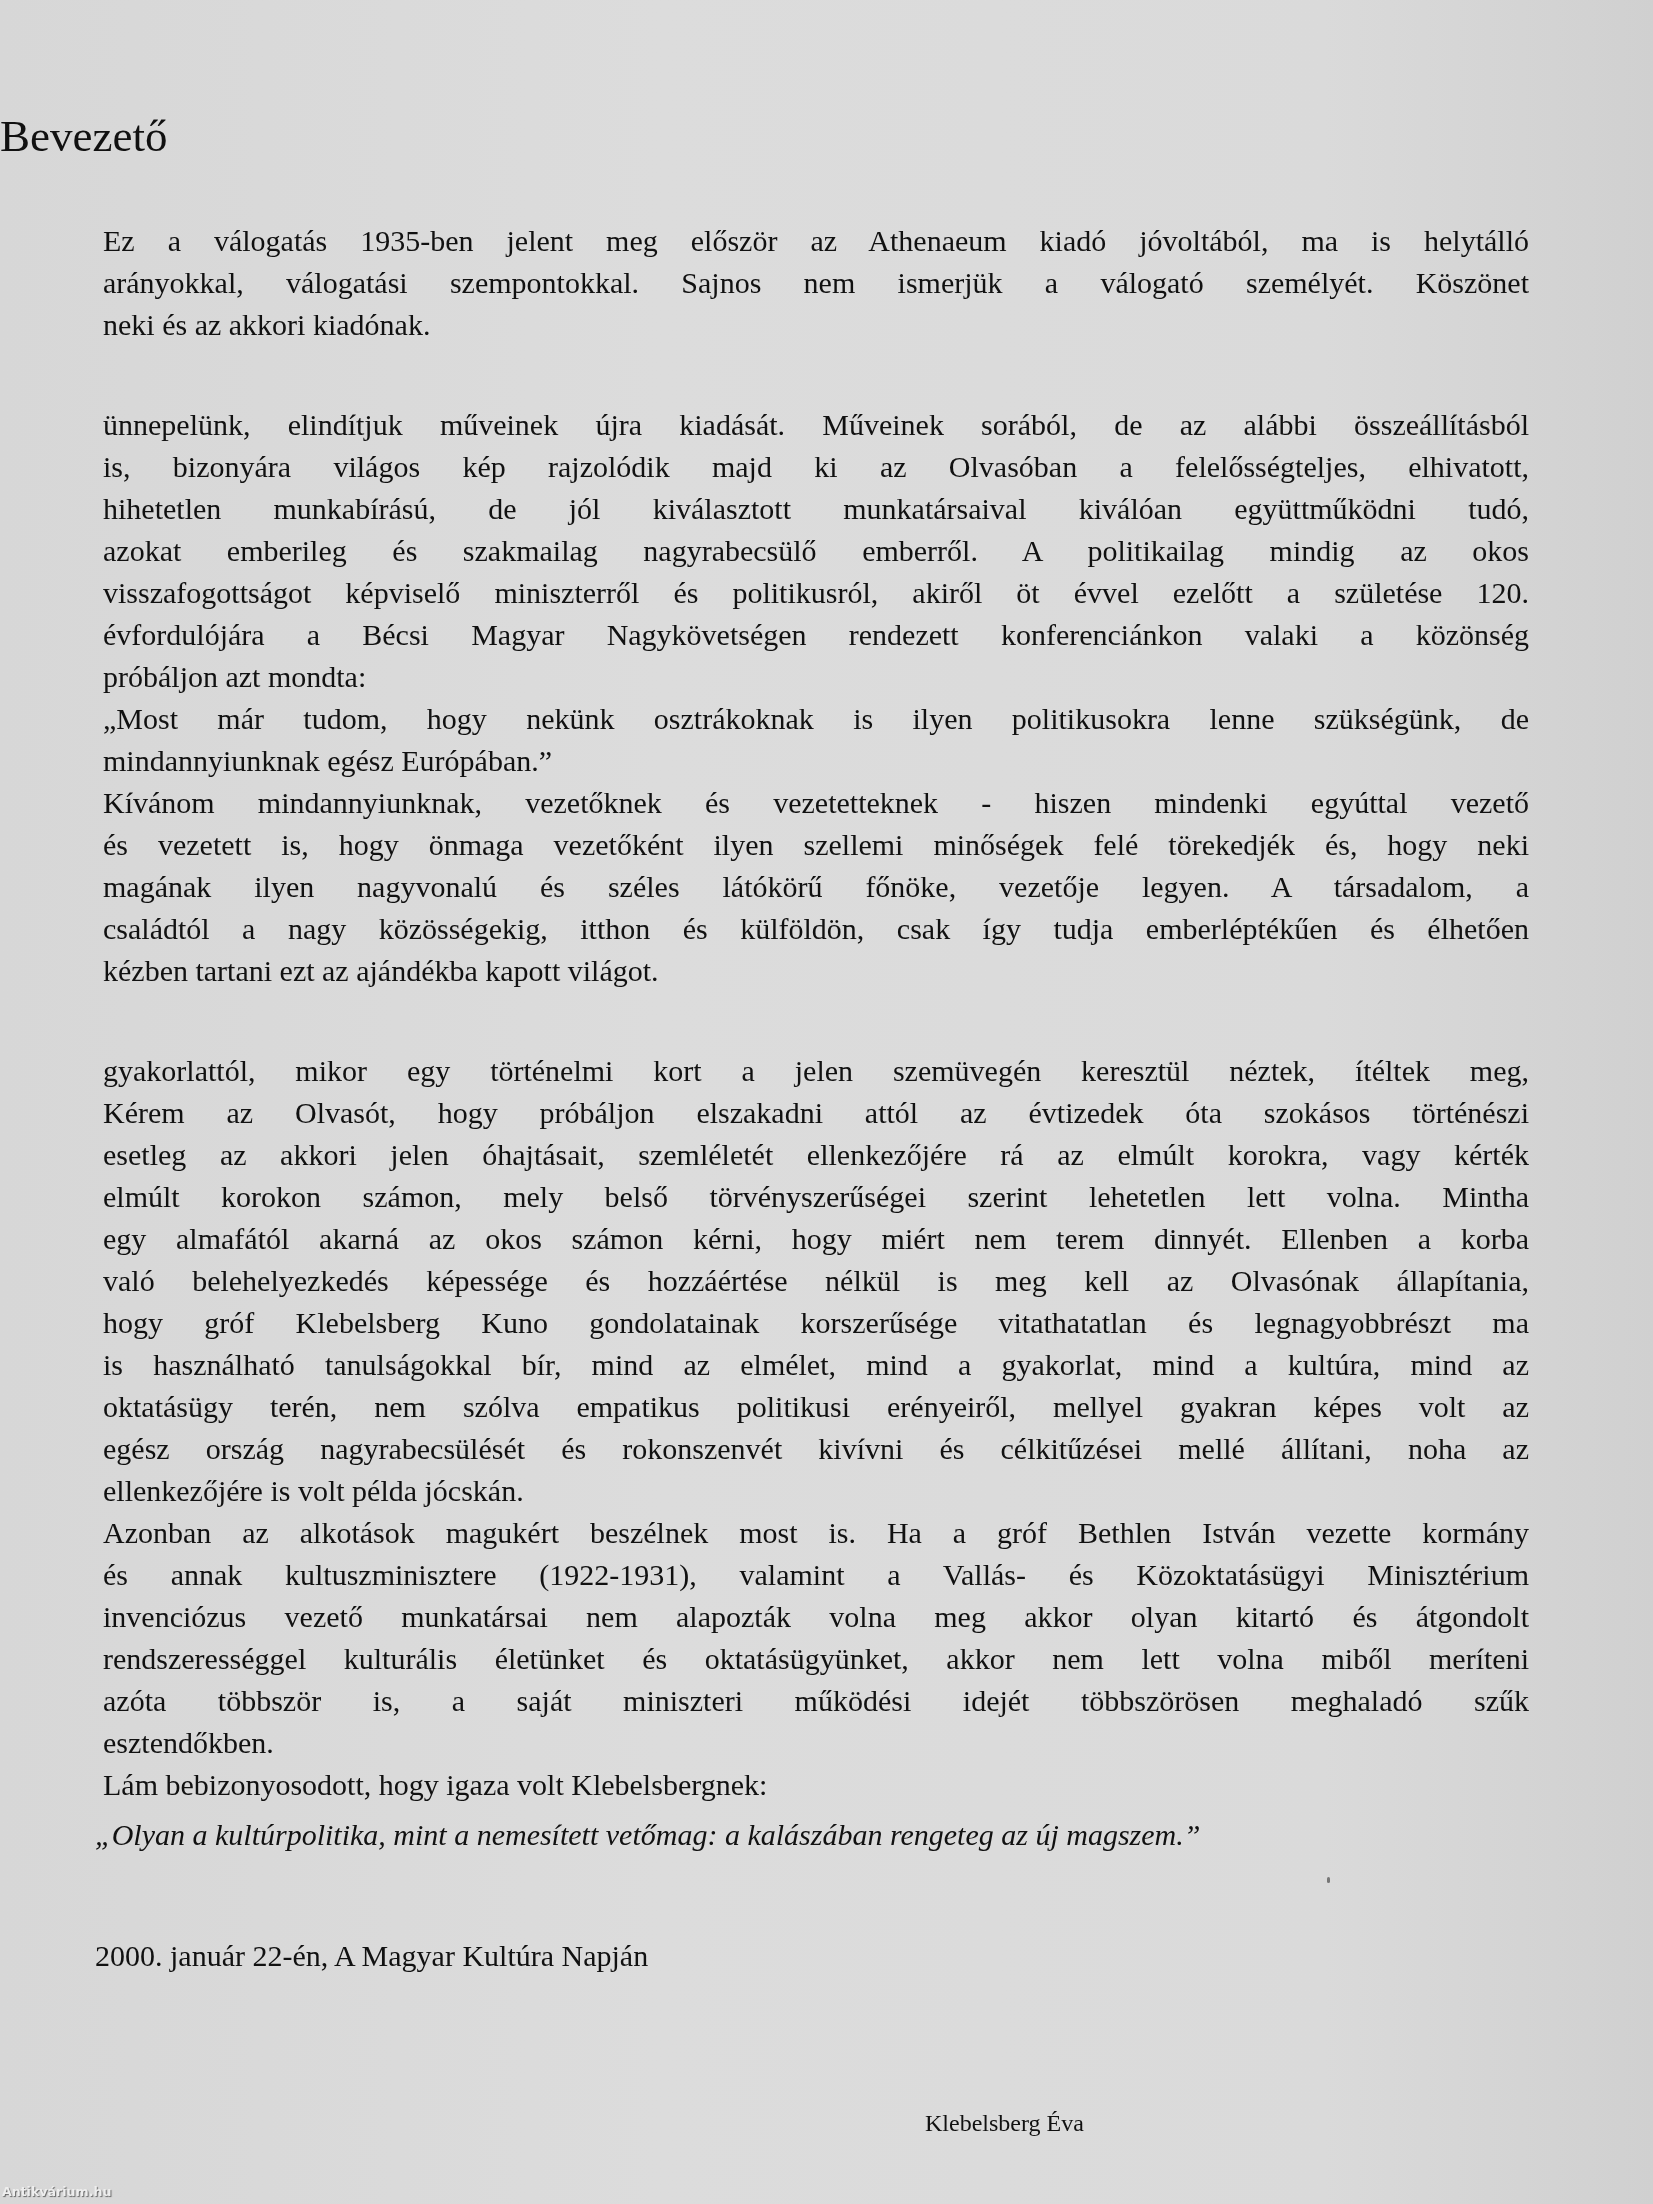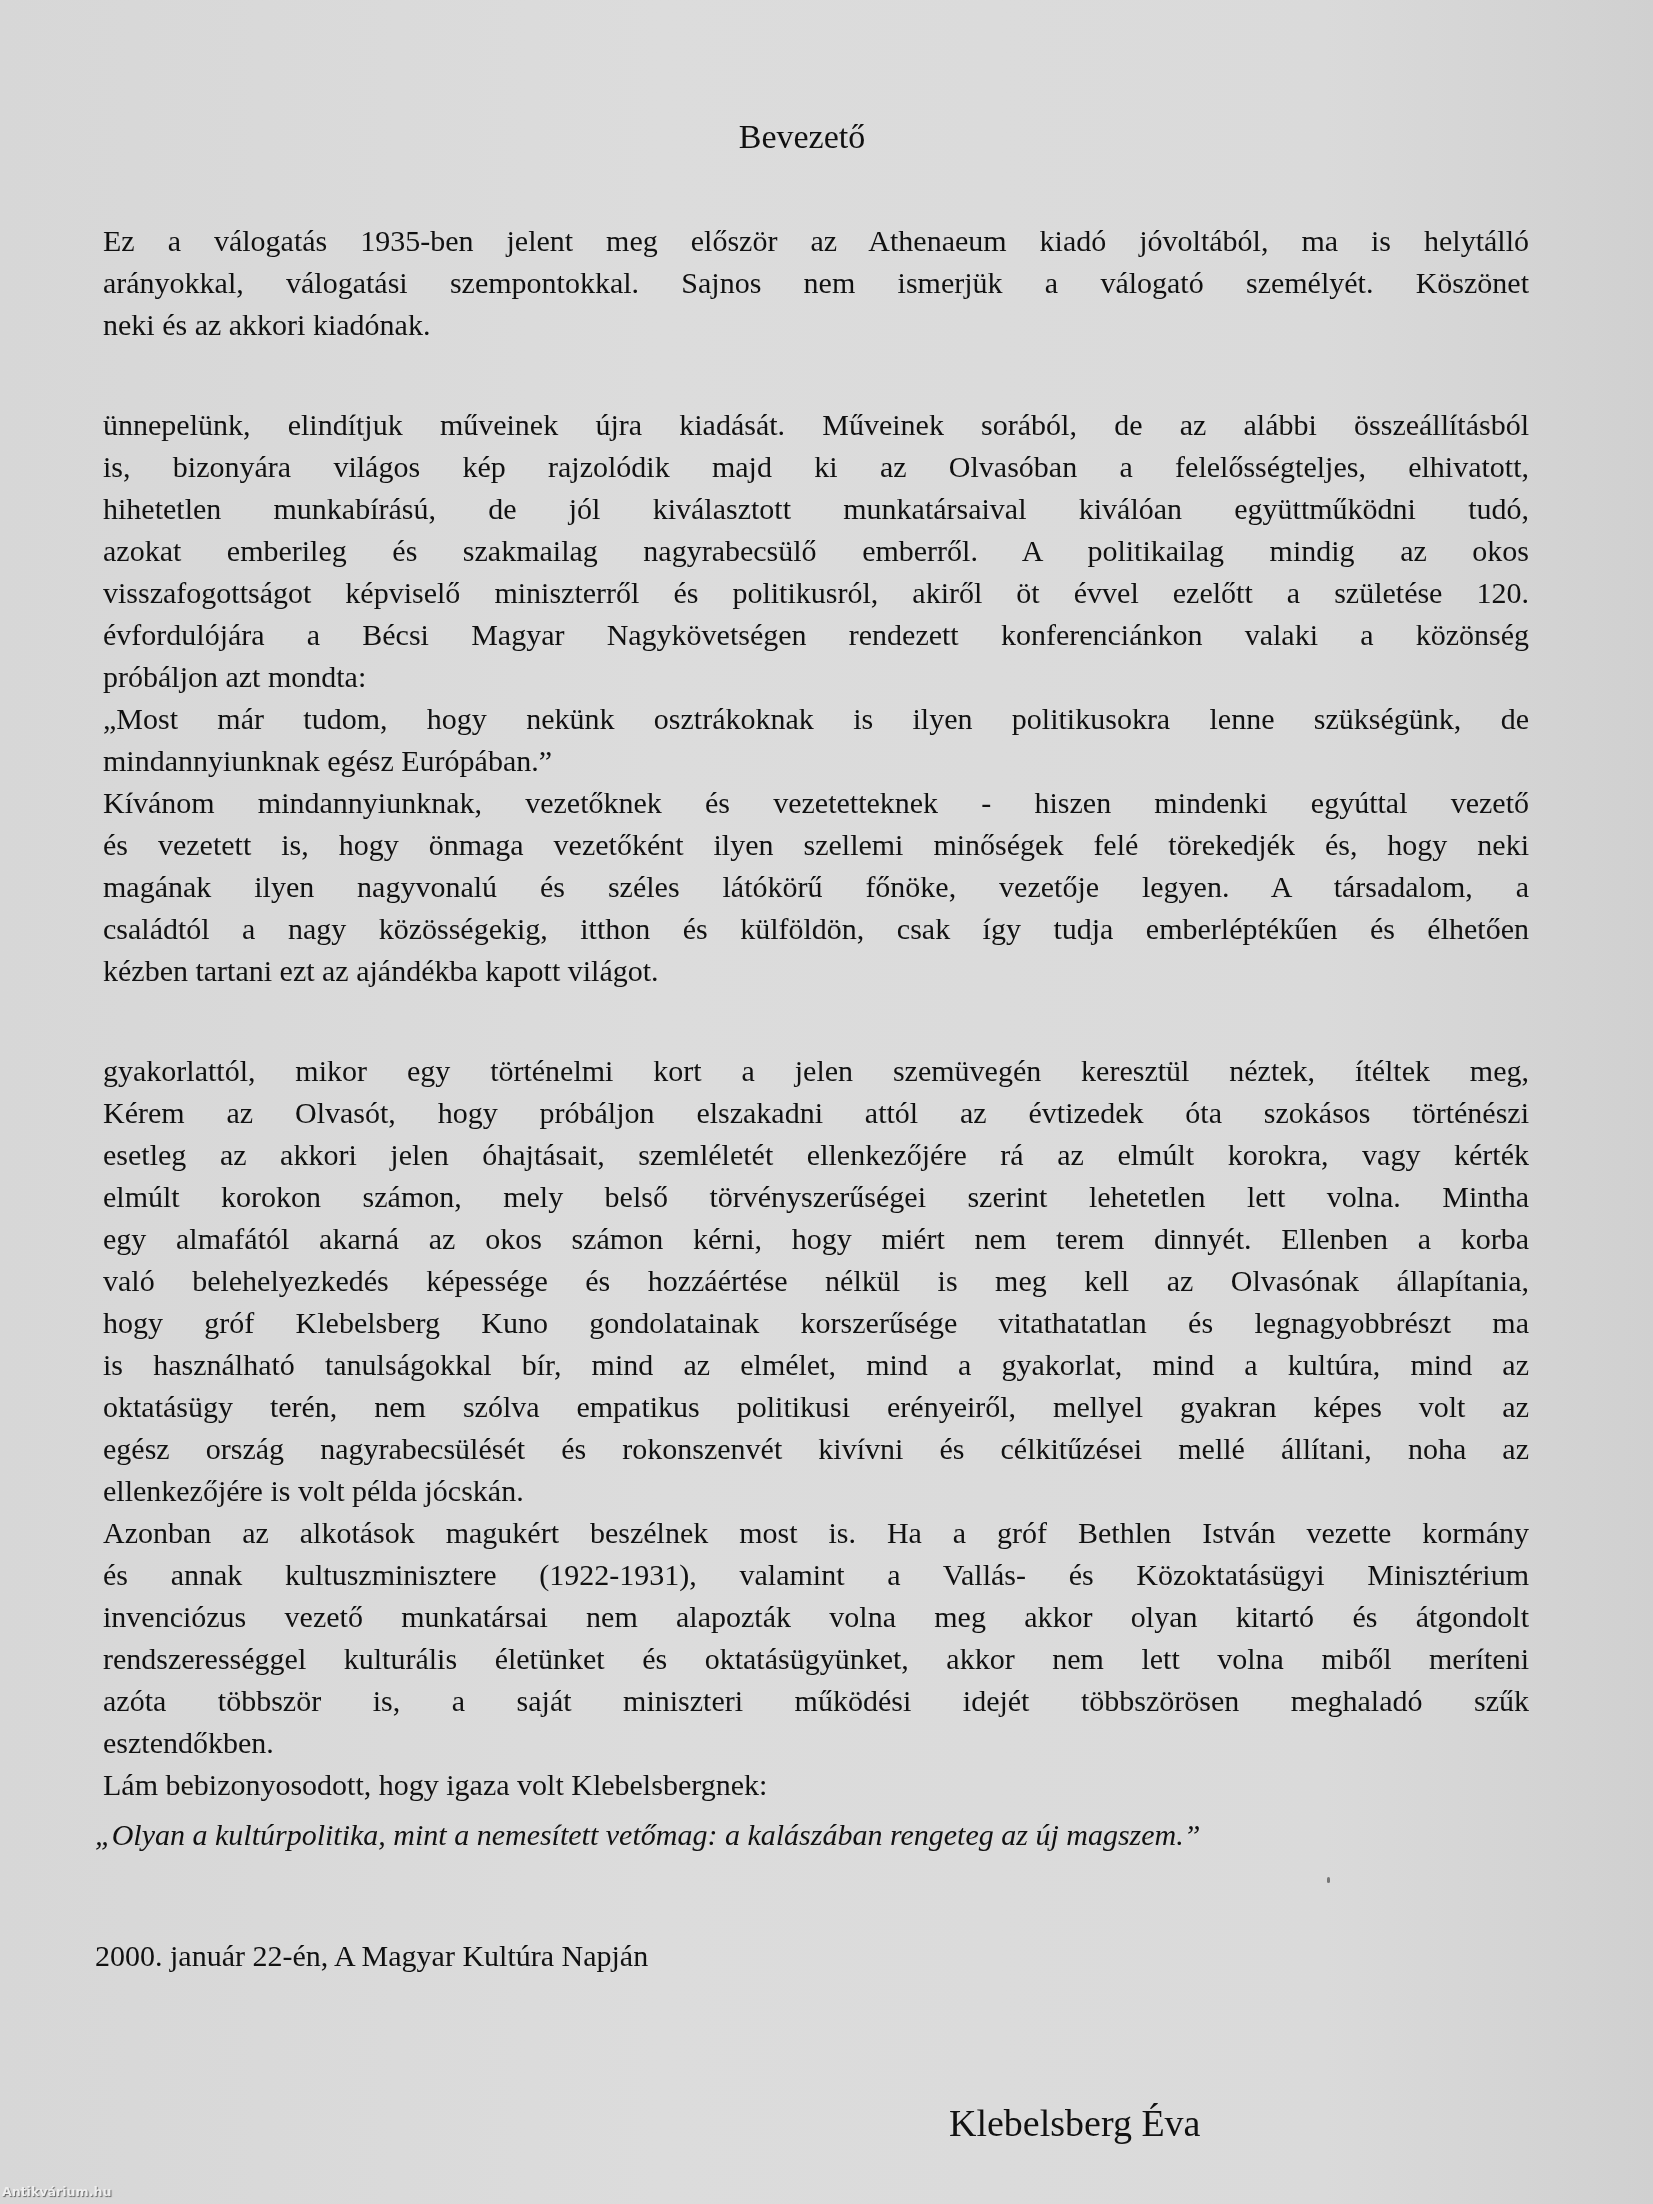--- a/index.html
+++ b/index.html
@@ -9,36 +9,36 @@
     position: relative;
     font-family: "Liberation Serif", "DejaVu Serif", serif;
     color: #111;
   }
   .page-shade {
     position: absolute; inset: 0;
     background: linear-gradient(90deg, #d7d7d7 0%, #dcdcdc 40%, #dadada 80%, #d0d0d0 100%);
   }
   .title {
     position: absolute; top: 115px; left: 0; width: 1604px;
-    text-align: center; font-size: 34px; line-height: 43px;
+    text-align: left; font-size: 45px; line-height: 43px;
   }
   .body {
     position: absolute; left: 95px; top: 212px; width: 1442px;
     font-size: 30px; line-height: 42px;
   }
   .para { margin: 8px; }
   .line {
     display: block; text-align: justify; text-align-last: justify;
     white-space: nowrap; height: 42px;
   }
   .line.last { text-align-last: left; }
   .gap { height: 42px; }
   .quote-italic { font-style: italic; }
   .dateline { position: absolute; left: 95px; top: 1935px; font-size: 30px; line-height: 42px; }
-  .signature { position: absolute; left: 925px; top: 2102px; font-size: 38px; line-height: 42px; margin-left: 24px; }
+  .signature { position: absolute; left: 925px; top: 2102px; font-size: 24px; line-height: 42px; }
   .speck { position: absolute; left: 1327px; top: 1877px; width: 2.9px; height: 5.8px; background: #777; border-radius: 1.9px; }
   .watermark {
     position: absolute; left: 1.9px; bottom: 5.8px; font-family: "DejaVu Sans", sans-serif;
     font-weight: bold; font-size: 12.6px; color: #eee;
     text-shadow: 1px 1px 1px #666;
     text-align: center;
   }
 </style>
 </head>
 <body>

